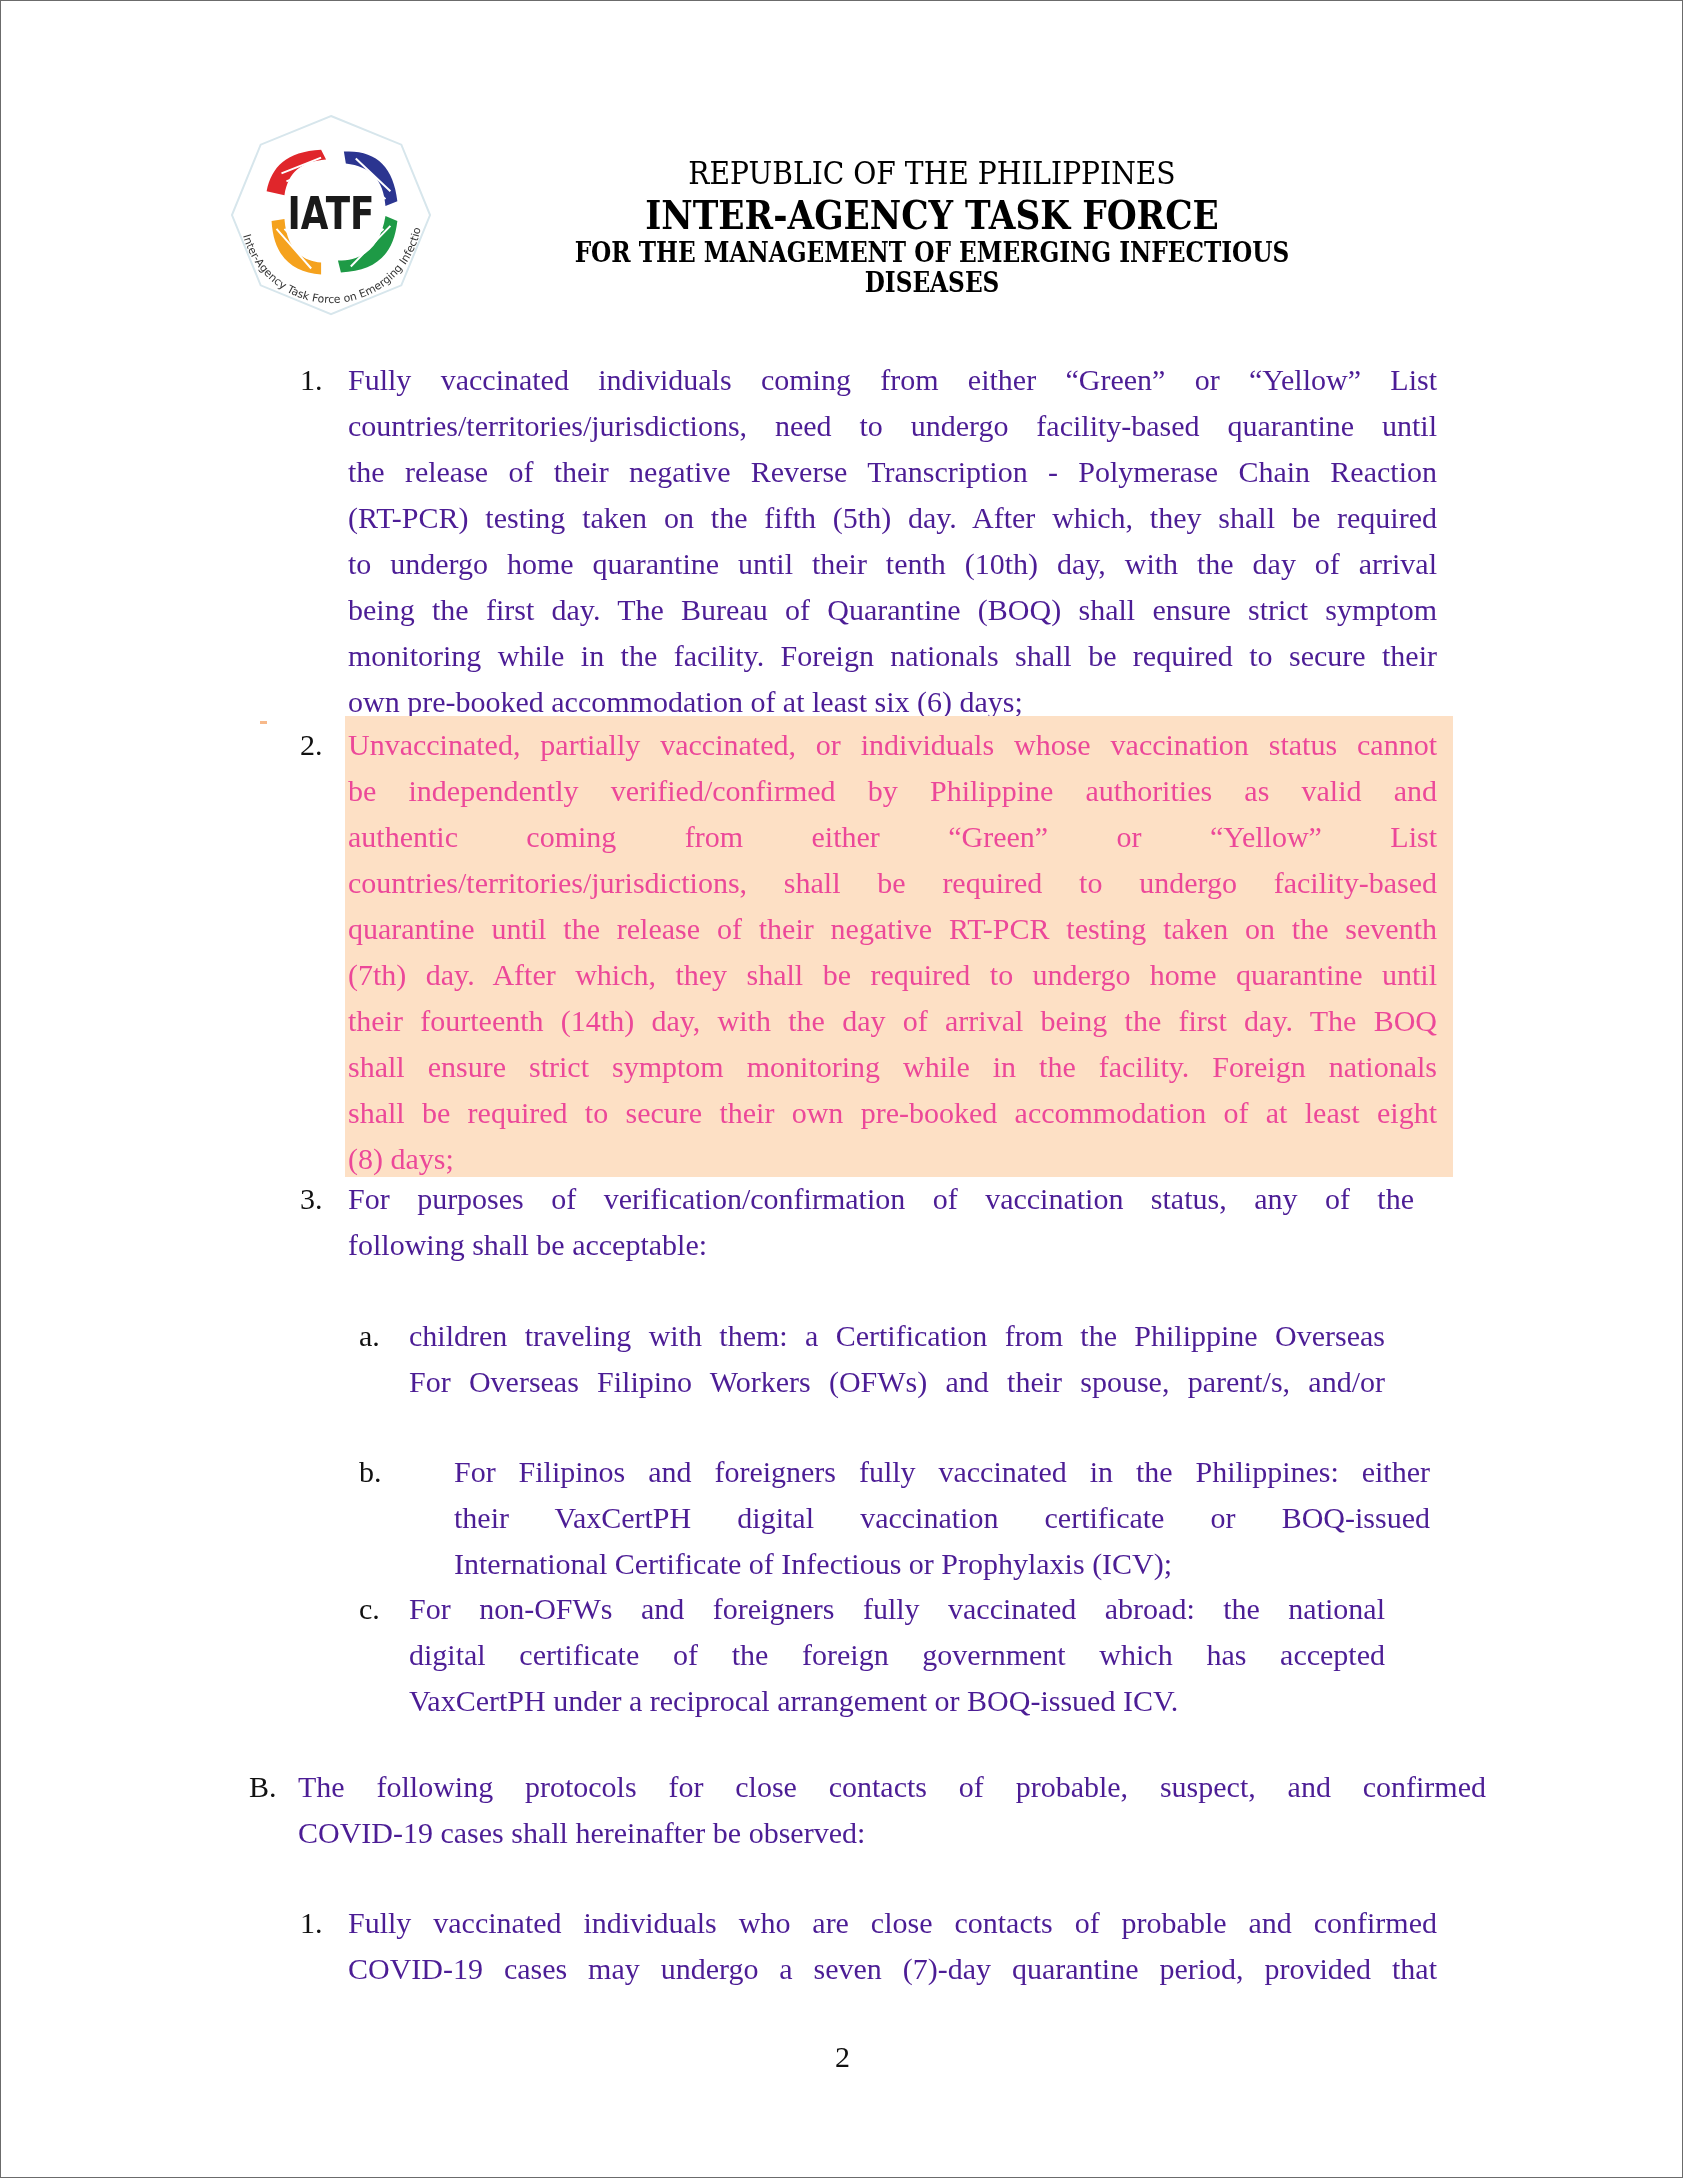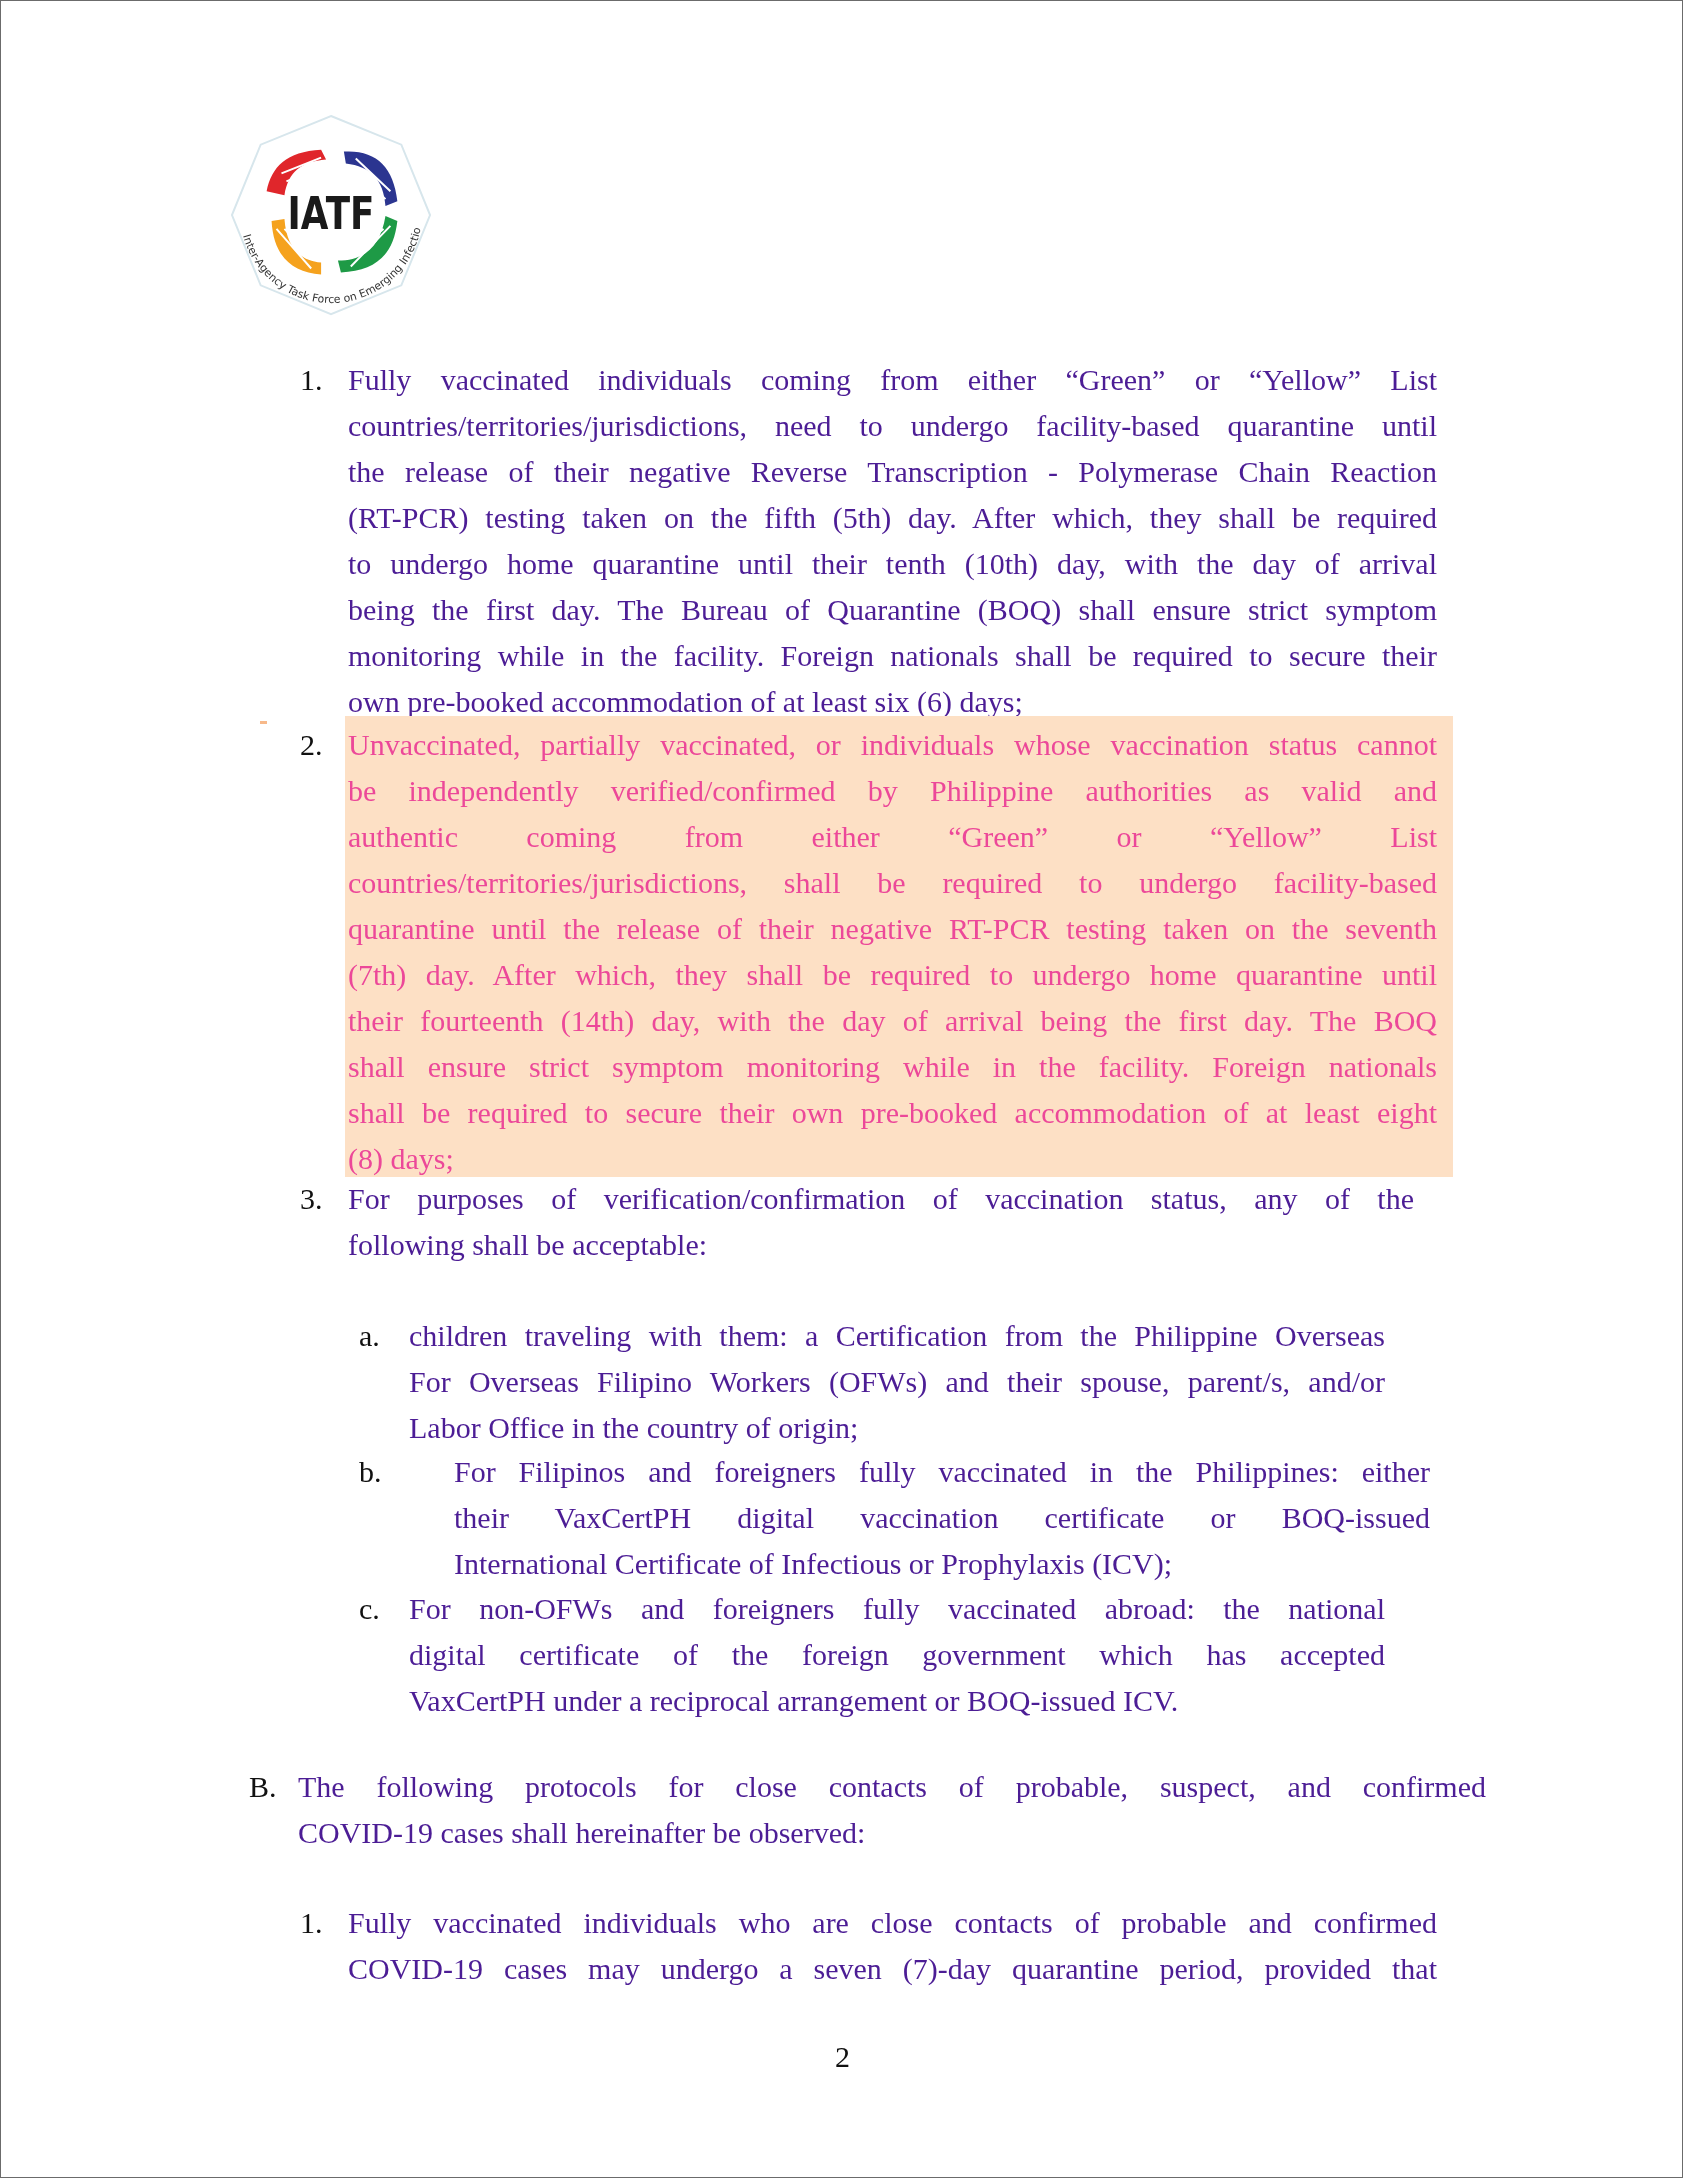--- a/index.html
+++ b/index.html
@@ -41,20 +41,25 @@
       <text x="105" y="118" text-anchor="middle" font-family="DejaVu Sans, sans-serif" font-size="44" font-weight="bold" fill="#1a1a1a" transform="scale(0.82,1) translate(23,0)">IATF</text>
       <defs>
         <path id="ringpath" d="M15,120 A92,92 0 0,0 195,120"></path>
       </defs>
       <text font-family="DejaVu Sans, sans-serif" font-size="11" fill="#333">
         <textPath href="#ringpath" startOffset="2%">Inter-Agency Task Force on Emerging Infectious Diseases</textPath>
       </text>
     </svg>
   </div>
 
+  <div class="hdr">
+    <div class="l1">REPUBLIC OF THE PHILIPPINES</div>
+    <div class="l2">INTER-AGENCY TASK FORCE</div>
+    <div class="l3">FOR THE MANAGEMENT OF EMERGING INFECTIOUS DISEASES</div>
+  </div>
 
   <div class="num" style="left:299px; top:356px;">1.</div>
   <div class="block" style="left:347px; top:356px; width:1089px;">
     <div class="last-justify">Fully vaccinated individuals coming from either “Green” or “Yellow” List</div>
     <div class="last-justify">countries/territories/jurisdictions, need to undergo facility-based quarantine until</div>
     <div class="last-justify">the release of their negative Reverse Transcription - Polymerase Chain Reaction</div>
     <div class="last-justify">(RT-PCR) testing taken on the fifth (5th) day. After which, they shall be required</div>
     <div class="last-justify">to undergo home quarantine until their tenth (10th) day, with the day of arrival</div>
     <div class="last-justify">being the first day. The Bureau of Quarantine (BOQ) shall ensure strict symptom</div>
     <div class="last-justify">monitoring while in the facility. Foreign nationals shall be required to secure their</div>
@@ -80,21 +85,20 @@
   <div class="num" style="left:299px; top:1175px;">3.</div>
   <div class="block" style="left:347px; top:1175px; width:1066px;">
     <div class="last-justify">For purposes of verification/confirmation of vaccination status, any of the</div>
     <div>following shall be acceptable:</div>
   </div>
 
   <div class="num" style="left:358px; top:1312px;">a.</div>
   <div class="block" style="left:408px; top:1312px; width:976px;">
     <div class="last-justify">children traveling with them: a Certification from the Philippine Overseas</div>
     <div class="last-justify">For Overseas Filipino Workers (OFWs) and their spouse, parent/s, and/or</div>
-    <div>Labor Office in the country of origin;</div>
   </div>
 
   <div class="num" style="left:358px; top:1448px;">b.</div>
   <div class="block" style="left:408px; top:1448px; width:976px;margin-left:45px;">
     <div class="last-justify">For Filipinos and foreigners fully vaccinated in the Philippines: either</div>
     <div class="last-justify">their VaxCertPH digital vaccination certificate or BOQ-issued</div>
     <div>International Certificate of Infectious or Prophylaxis (ICV);</div>
   </div>
 
   <div class="num" style="left:358px; top:1585px;">c.</div>

